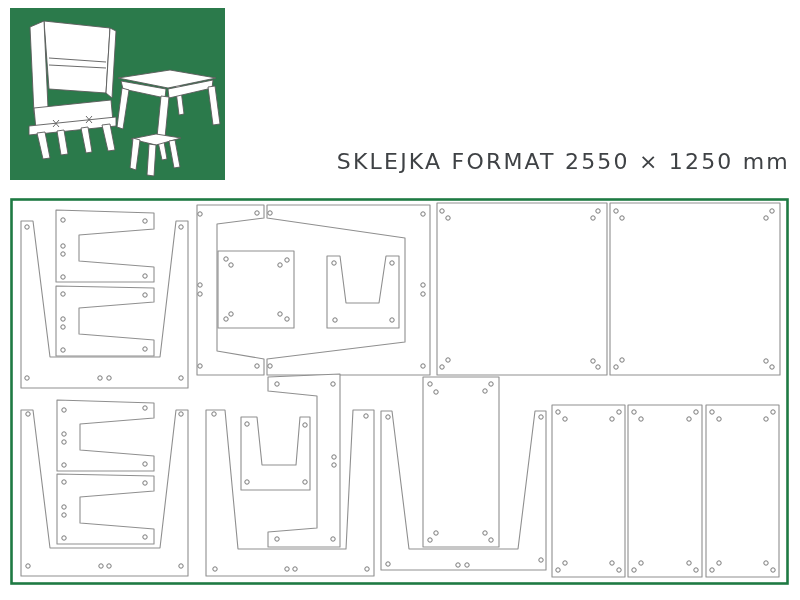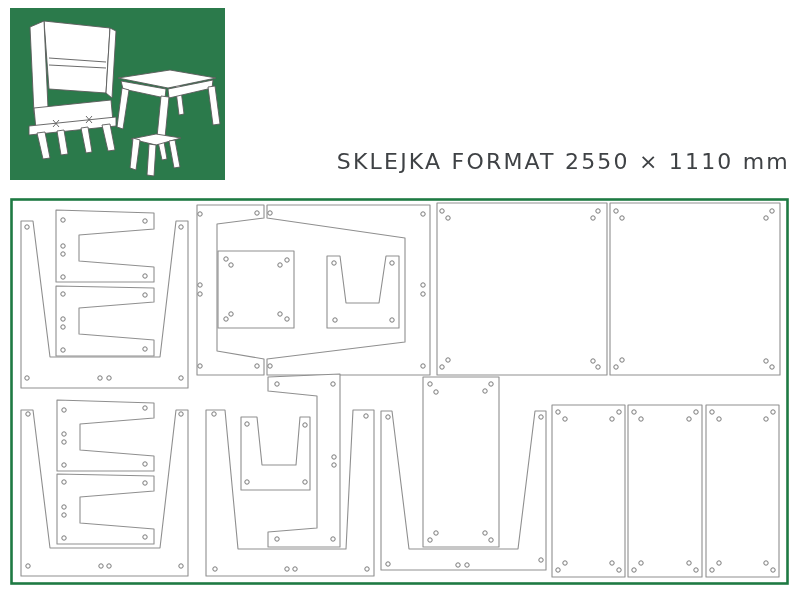--- a/index.html
+++ b/index.html
@@ -59,21 +59,21 @@
     <g>
       <polygon class="furn" points="147,129 153,128 157,151 152,152"></polygon>
       <polygon class="furn" points="121,131 146,126 171,130 146,137"></polygon>
       <polygon class="furn" points="123,130 130,132 126,162 120,160"></polygon>
       <polygon class="furn" points="139,136 146,137 144,168 137,167"></polygon>
       <polygon class="furn" points="159,133 165,132 170,159 164,160"></polygon>
     </g>
   </svg>
 </div>
 
-<h1 class="page-title">SKLEJKA FORMAT 2550 × 1110 mm</h1>
+<h1 class="page-title">SKLEJKA FORMAT 2550 × 1250 mm</h1>
 
 <svg class="sheet-svg" viewBox="0 0 800 600">
   <rect class="sheet-border" x="11.5" y="199.5" width="776" height="384"></rect>
   <g id="pieces-layer">
       <polygon points="21,221 33,221 50,357 160,357 176,221 188,221 188,388 21,388" class="piece"></polygon>
       <circle cx="27" cy="227" r="2.2" class="hole"></circle>
       <circle cx="181" cy="227" r="2.2" class="hole"></circle>
       <circle cx="27" cy="378" r="2.2" class="hole"></circle>
       <circle cx="100" cy="378" r="2.2" class="hole"></circle>
       <circle cx="109" cy="378" r="2.2" class="hole"></circle>

